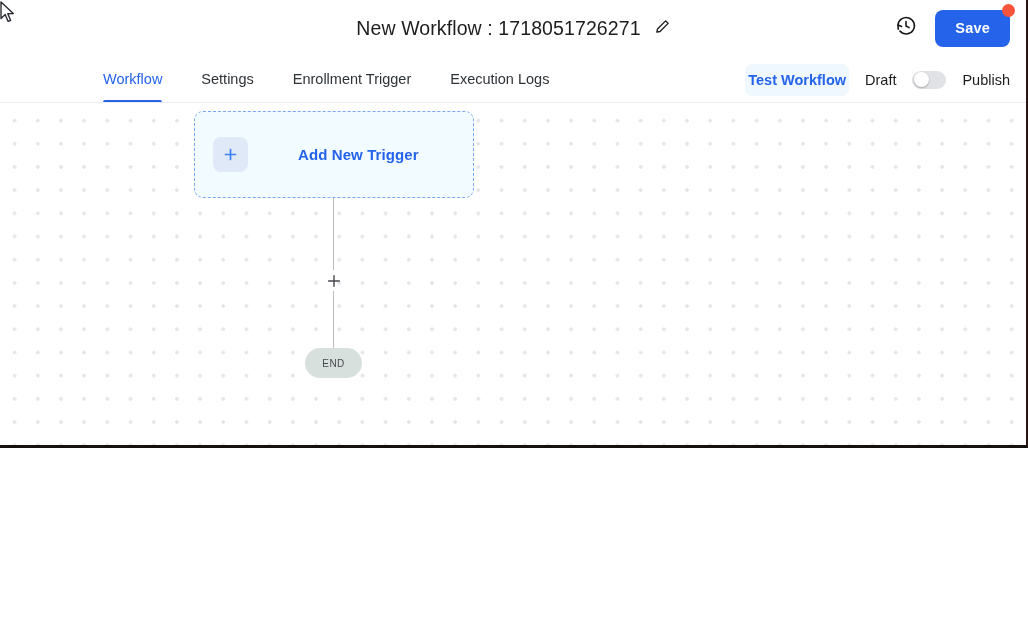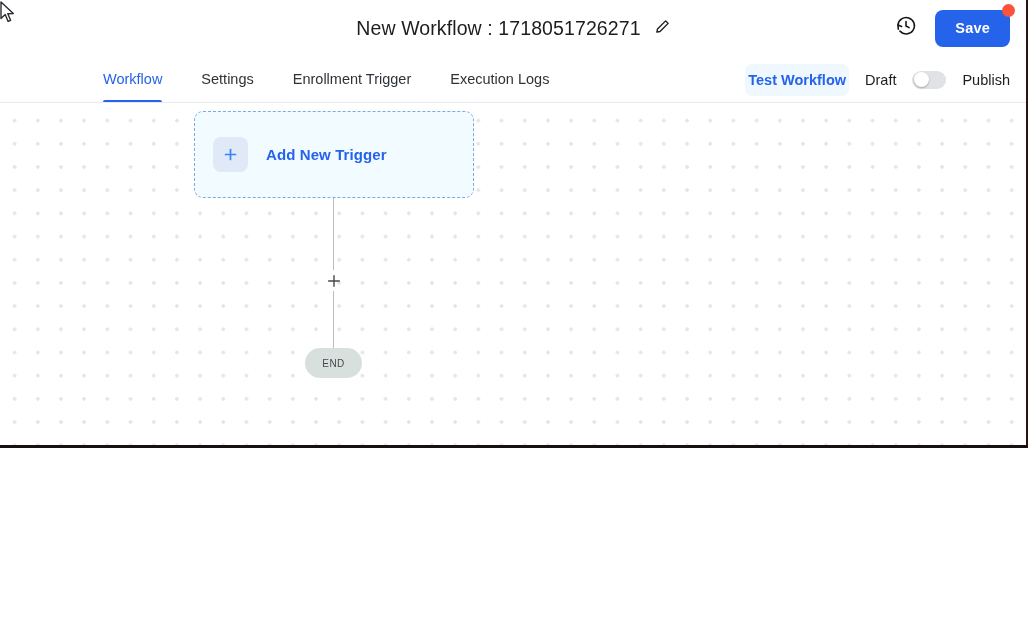--- a/index.html
+++ b/index.html
@@ -171,20 +171,21 @@
     display: flex;
     align-items: center;
     justify-content: center;
     flex: 0 0 auto;
   }
   .trigger-label {
     font-size: 15px;
     font-weight: 700;
     color: #2563eb;
     letter-spacing: .1px;
+    margin-left: 32px;
   }
 
   .edge-line {
     position: absolute;
     left: 333px;
     width: 1.4px;
     background: #b9bcc4;
   }
   .edge-a { top: 95px; height: 72px; }
   .edge-b { top: 188px; height: 66px; }

